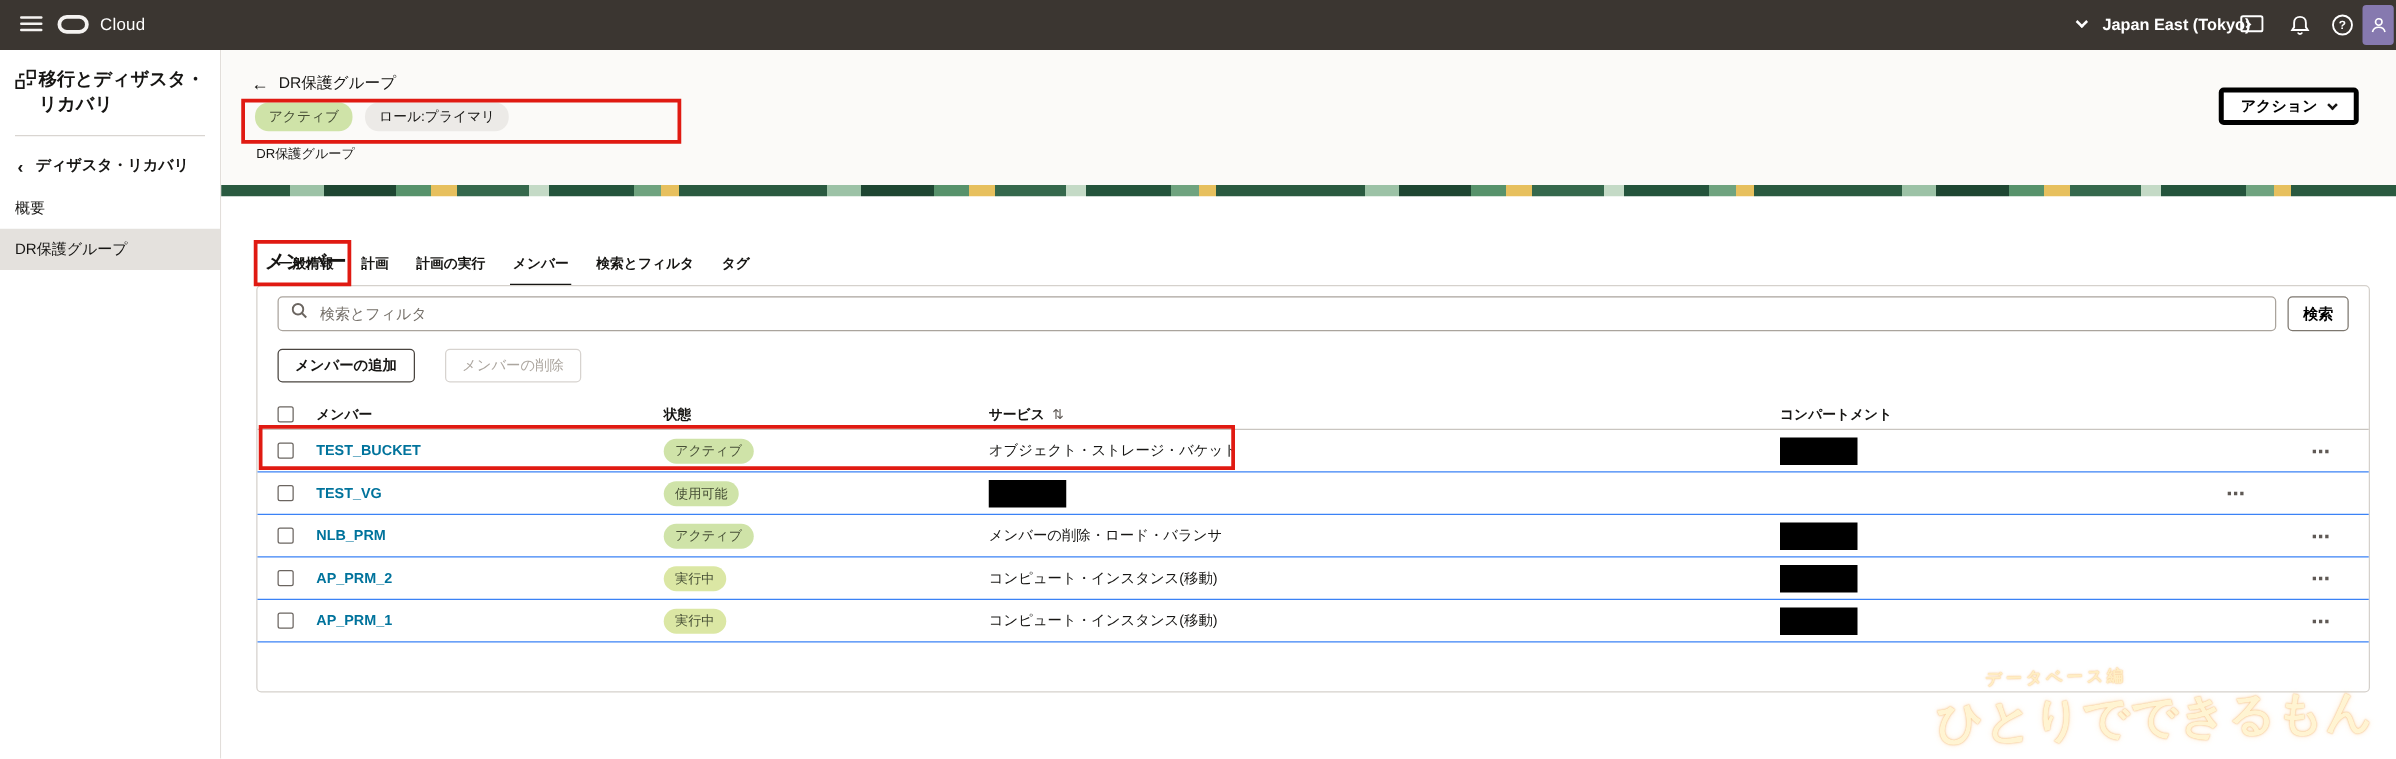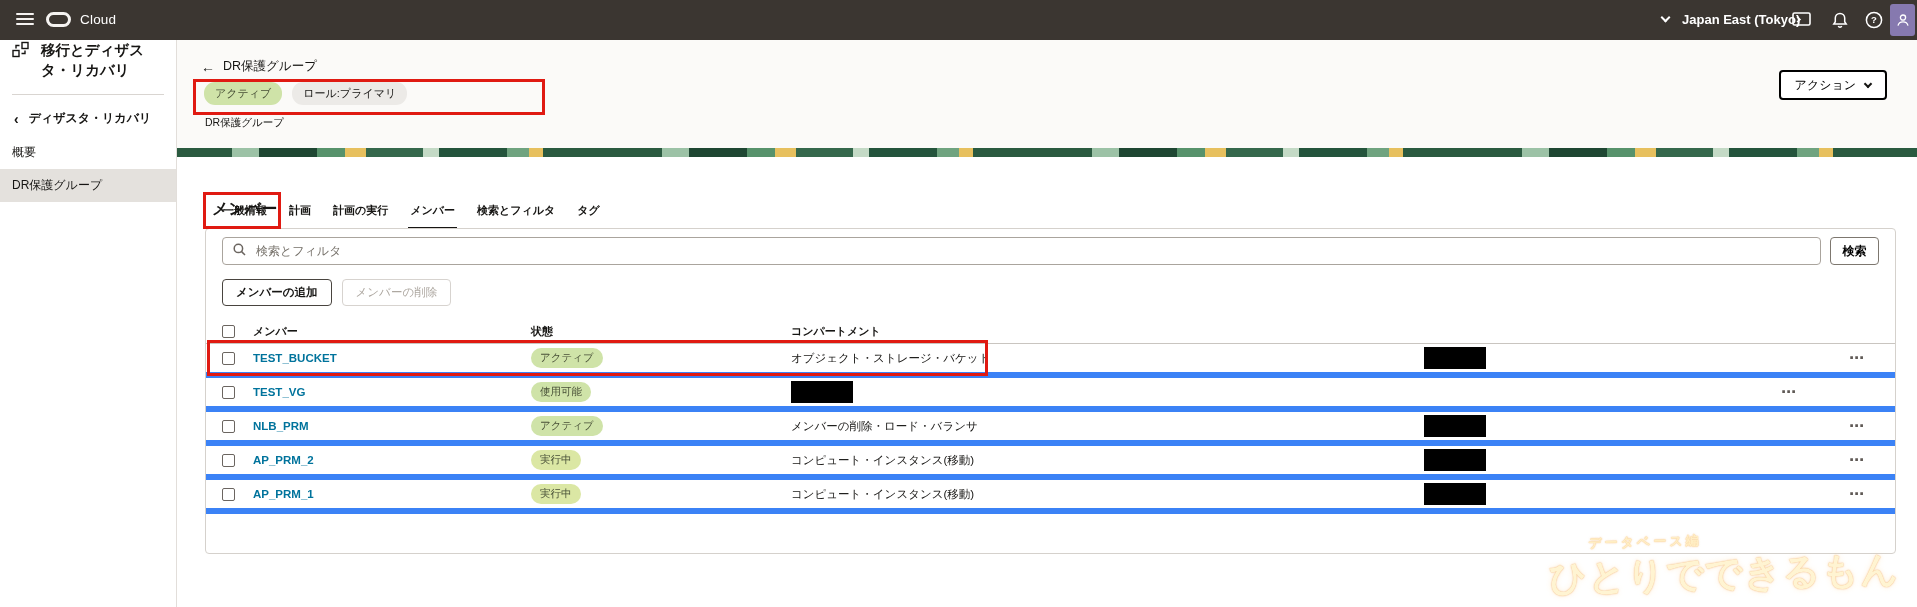--- a/index.html
+++ b/index.html
@@ -22,41 +22,41 @@
   .tb-chev { position:absolute; left:1662px; top:14px; }
   .tb-region { position:absolute; left:1682px; top:12px; font-size:13px; font-weight:600; }
   .tb-ic { position:absolute; top:10px; width:20px; height:20px; display:flex; align-items:center; justify-content:center; }
   .tb-ic svg { display:block; }
   .ic-shell { left:1791px; } .ic-bell { left:1830px; } .ic-help { left:1864px; }
   .avatar { position:absolute; left:1890px; top:4px; width:25px; height:32px; background:#8679af; border-radius:3px;
             display:flex; align-items:center; justify-content:center; }
 
   
   .sidebar { position:absolute; left:0; top:40px; width:177px; bottom:0; background:#fff; border-right:1px solid #e2deda; }
-  .sb-head { display:flex; gap:12px; padding:1px 12px 12px 12px; }
+  .sb-head { display:flex; gap:2px; padding:15px 12px 12px 12px; }
   .sb-title { font-size:14.5px; font-weight:700; line-height:1.35; }
   .sb-divider { height:1px; background:#d9d5d1; margin:2px 12px 4px; }
   .sb-back { display:flex; gap:10px; align-items:center; padding:11px 12px 9px 14px; font-size:12px; font-weight:700; cursor:pointer; }
   .sb-back .bk { font-size:14px; line-height:10px; }
   .sb-item { padding:8px 12px; font-size:12px; cursor:pointer; }
   .sb-item.active { background:#e4e1dd; }
 
   
   .main { position:absolute; left:177px; top:40px; right:0; bottom:0; background:#fff; }
   .header-zone { position:absolute; left:0; top:0; right:0; height:108px; background:#fbfaf8; }
   .breadcrumb { position:absolute; left:24px; top:18px; font-size:12.5px; display:flex; gap:8px; align-items:center; cursor:pointer; }
   .bc-arrow { font-size:14px; }
   .title-row { position:absolute; left:27px; top:42px; display:flex; align-items:center; gap:10px; }
   .page-title { font-size:23px; font-weight:800; letter-spacing:.3px; }
   .pill { font-size:11px; padding:4px 11px; border-radius:11px; white-space:nowrap; }
   .pill.green { background:#cfe3a8; color:#474f36; }
   .pill.gray { background:#eceae7; color:#161513; }
   .subtitle { position:absolute; left:28px; top:76px; font-size:10.5px; }
   .action-btn { position:absolute; right:30px; top:30px; height:30px; padding:0 14px; background:#fff;
-                border:2px solid #000000; border-radius:4px; font-size:12px; font-weight:400; font-family:inherit;
+                border:4px solid #000000; border-radius:4px; font-size:12px; font-weight:700; font-family:inherit;
                 display:flex; align-items:center; gap:9px; cursor:pointer; }
   .action-btn .chev { border-color:#161513; width:6px; height:6px; margin-top:-3px; }
   .banner { position:absolute; left:0; right:0; top:108px; height:9px;
             background:repeating-linear-gradient(90deg,
               #2a5a40 0 55px, #9cc2a6 55px 82px, #1e4632 82px 140px, #57926b 140px 168px,
               #e7c05e 168px 189px, #35684c 189px 246px, #c4dac6 246px 262px, #24543c 262px 330px,
               #6fa37f 330px 352px, #e7c05e 352px 366px, #2a5a40 366px 430px); }
   .tab-bar { position:absolute; left:44px; top:119px; display:flex; gap:18px; }
   .tab { font-size:11px; font-weight:700; padding:6px 2px 9px; cursor:pointer;margin-top:38px; }
   .tab.active { border-bottom:3px solid #161513; }
@@ -65,28 +65,28 @@
   
   .card { position:absolute; left:28px; top:188px; width:1691px; height:326px; background:#fff;
           border:1px solid #d5d1cc; border-radius:4px; }
   .filter-row { position:absolute; left:16px; right:16px; top:8px; height:28px; display:flex; gap:9px; }
   .filter-input { flex:1; border:1px solid #aaa49d; border-radius:4px; background:#fff; display:flex;
                   align-items:center; gap:8px; padding:0 10px; }
   .filter-input input { flex:1; border:none; outline:none; font-size:12px; font-family:inherit; color:#161513; }
   .filter-input input::placeholder { color:#757069; opacity:1; }
   .search-btn { width:49px; border:1px solid #7d776f; border-radius:4px; background:#fff; font-size:12px;
                 font-weight:700; font-family:inherit; cursor:pointer; }
-  .btn-row { position:absolute; left:16px; top:50px; height:27px; display:flex; gap:10px;font-family:Liberation Mono, monospace; }
+  .btn-row { position:absolute; left:16px; top:50px; height:27px; display:flex; gap:24px;font-family:Liberation Mono, monospace; }
   .btn-row button { border-radius:4px; background:#fff; font-size:11.5px; font-family:inherit; padding:0 13px; }
   .btn-add { border:1px solid #49443f; font-weight:700; color:#161513; cursor:pointer; }
   .btn-del { border:1px solid #d7d3cf; color:#aca69f; font-weight:400; cursor:default; }
   .tbl { position:absolute; left:0; right:0; top:90px; }
   .tgrid { display:grid; grid-template-columns:31px 278px 260px 633px 387px 1fr; align-items:center; padding:0 16px; }
   .thead { height:25px; border-bottom:1px solid #c9c5c0; font-size:11px; font-weight:700; }
-  .trow { height:34px; border-bottom:6px solid #3b82f6; font-size:11.5px; }
+  .trow { height:34px; border-bottom:1px solid #3b82f6; font-size:11.5px; }
   .cb { width:13px; height:13px; border:1.5px solid #6b6560; border-radius:2px; background:#fff; cursor:pointer; }
   .member-link { color:#00739c; font-weight:600; cursor:pointer; }
   .badge { display:inline-block; padding:3px 9px; border-radius:10px; font-size:10.5px; color:#474f36; }
   .badge.green { background:#cfe3a8; }
   .badge.yellow-green { background:#dbe7a4; }
   .sort-ic { margin-left:6px; font-size:11px; color:#5f5955; font-weight:400; }
   .redaction { width:62px; height:22px; background:#000; }
   .dots { justify-self:end; margin-right:14px; font-size:15px; font-weight:700; color:#5f5955;
           letter-spacing:1px; cursor:pointer; }
 
@@ -206,20 +206,21 @@
       </div>
       <div class="btn-row">
         <button class="btn-add">メンバーの追加</button>
         <button class="btn-del" disabled="">メンバーの削除</button>
       </div>
       <div class="tbl">
         <div class="tgrid thead" id="thead-row">
             <div class="cb"></div>
             <div>メンバー</div>
             <div>状態</div>
+            <div>サービス<span class="sort-ic">⇅</span></div>
             <div>コンパートメント</div>
             <div></div>
           </div>
         <div id="tbody">
             <div class="tgrid trow">
               <div class="cb"></div>
               <a class="member-link">TEST_BUCKET</a>
               <div><span class="badge green">アクティブ</span></div>
               <div>オブジェクト・ストレージ・バケット</div>
               <div>

